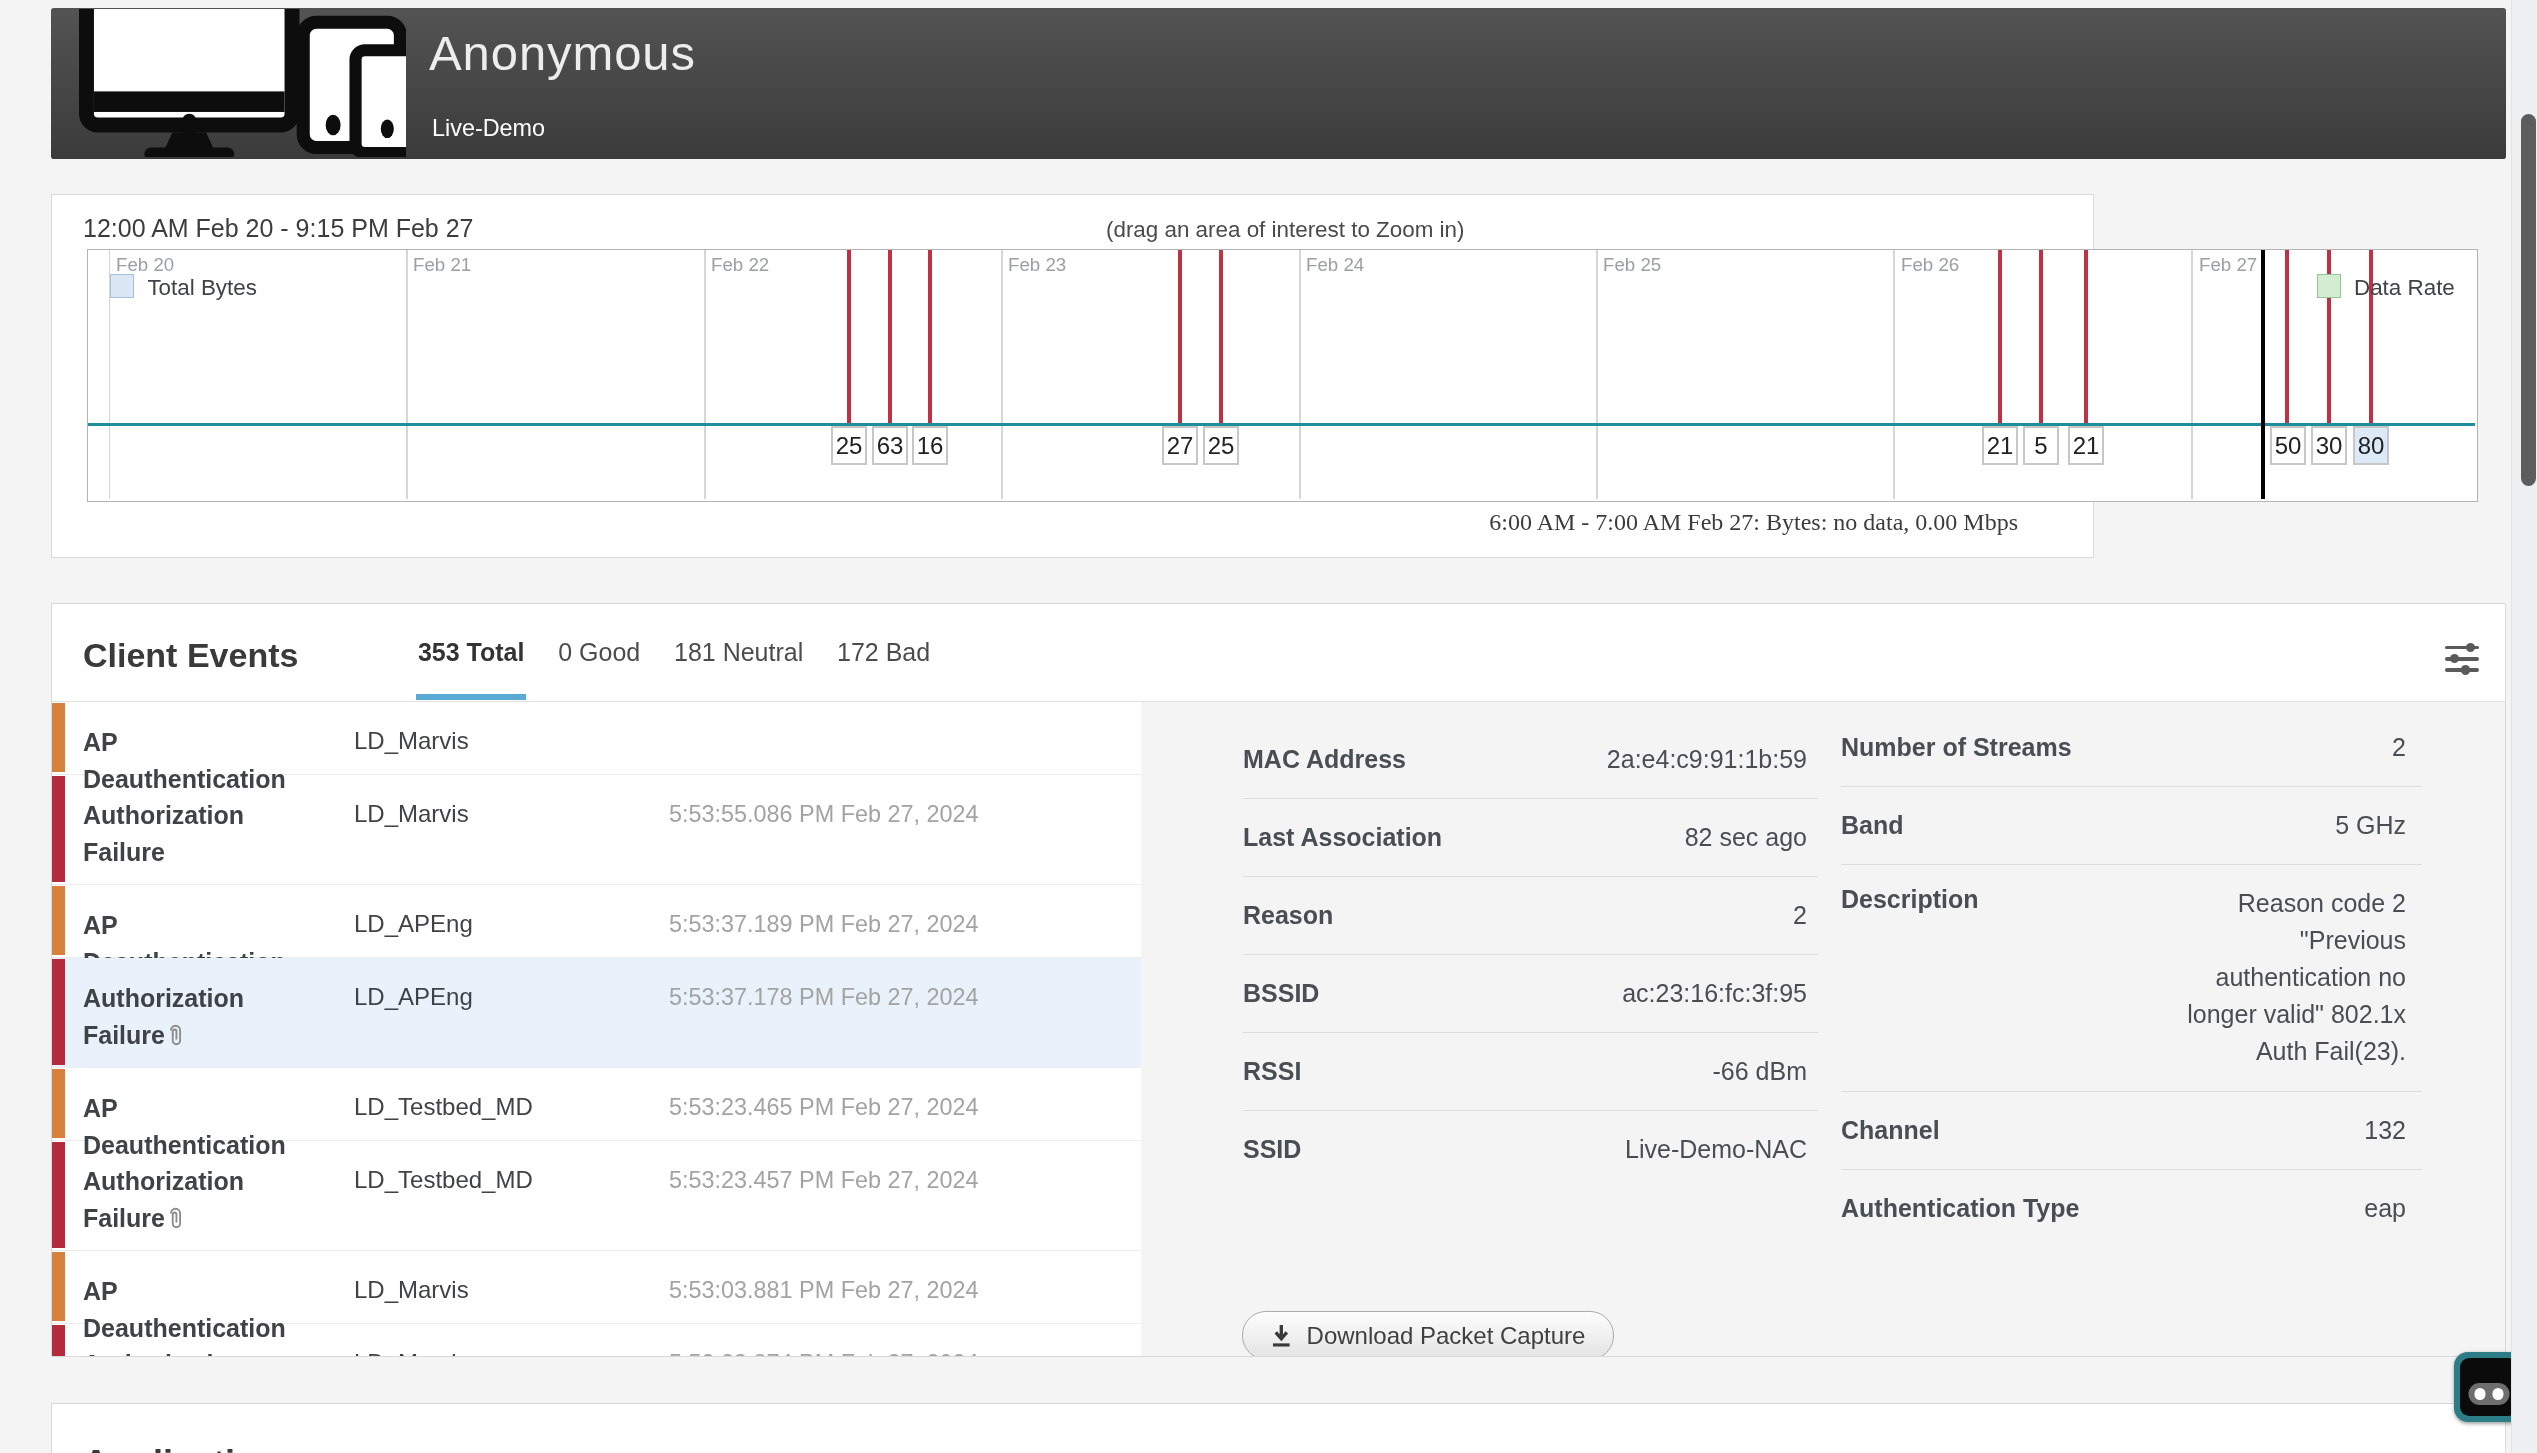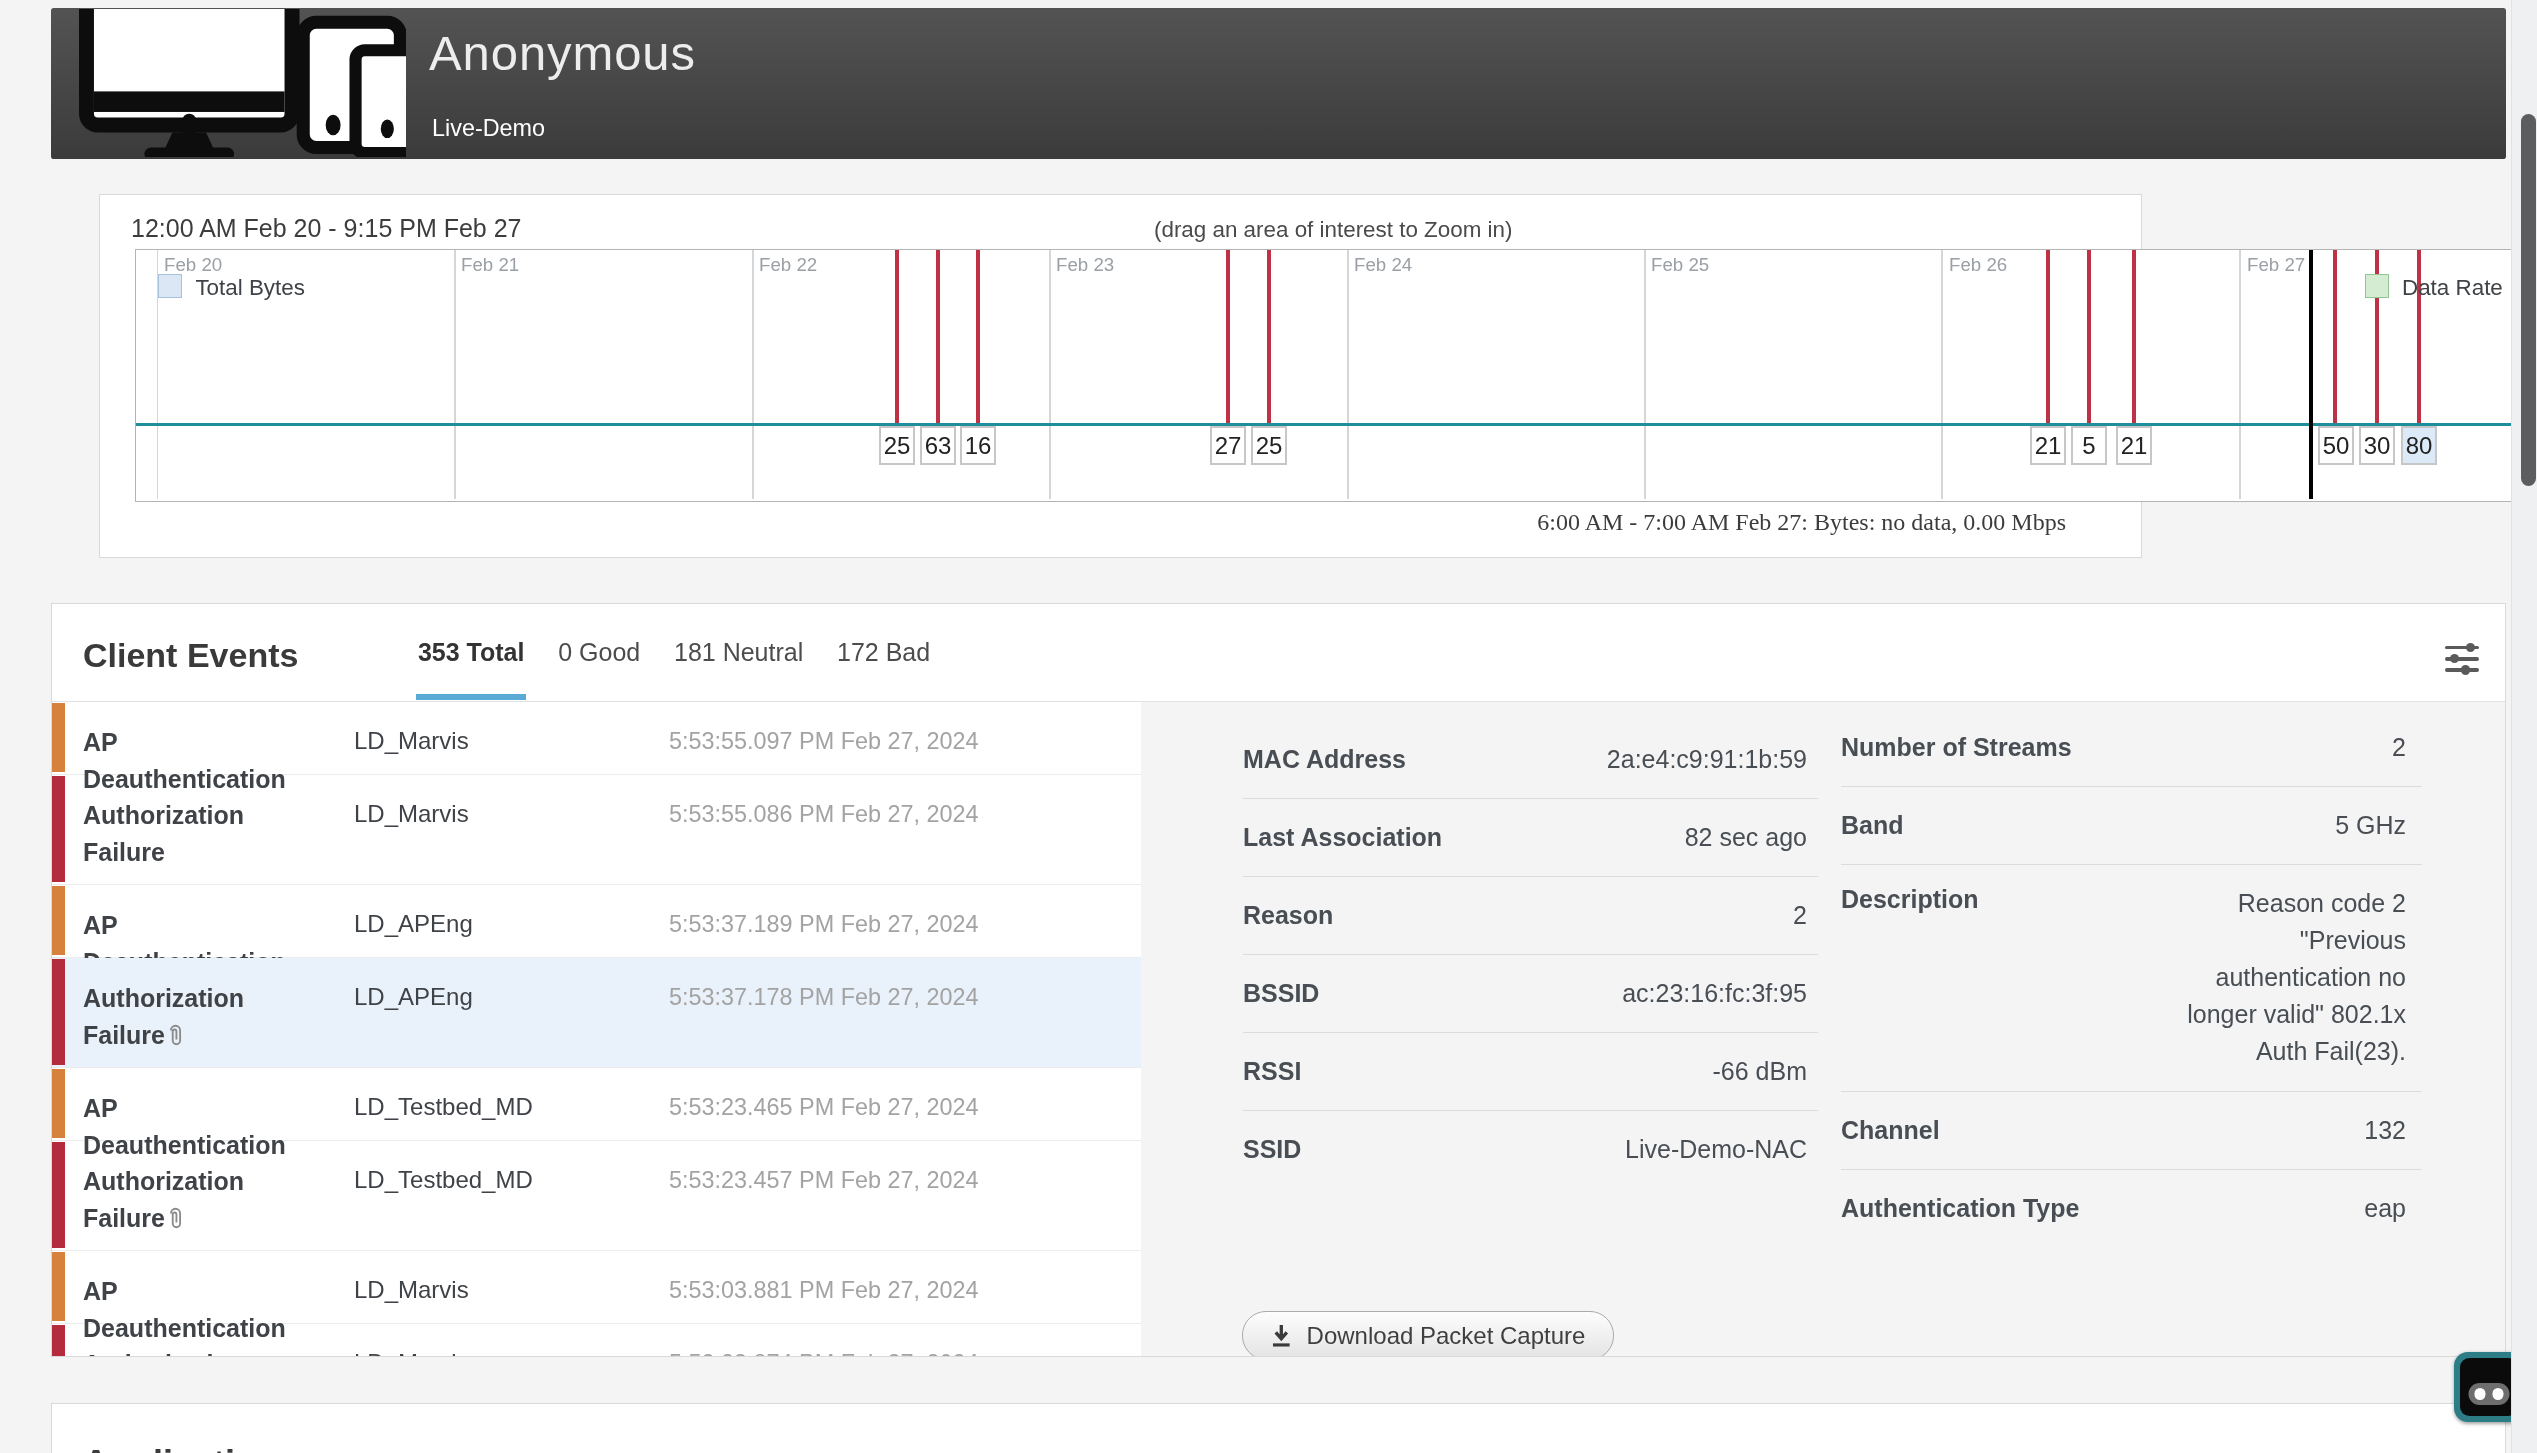--- a/index.html
+++ b/index.html
@@ -16,21 +16,21 @@
   .header-card {
     position:absolute; left:51px; top:7.5px; width:2455px; height:151px;
     background:linear-gradient(#535353,#3b3b3b);
     border-radius:2.8px; overflow:hidden;
   }
   .header-title { position:absolute; left:378px; top:17px; font-size:49px; font-weight:400; color:#ededed; letter-spacing:0.9px; }
   .header-subtitle { position:absolute; left:381px; top:107px; font-size:23.4px; color:#ffffff; }
   .device-icon { position:absolute; left:28px; top:1.9px; }
 
   
-  .chart-card { left:51px; top:194px; width:2043px; height:364px;margin-left:48px; }
+  .chart-card { left:51px; top:194px; width:2043px; height:364px; }
   .chart-range { position:absolute; left:31px; top:18.7px; font-size:25px; color:#3d3d3d; }
   .chart-hint { position:absolute; left:1054px; top:22.4px; font-size:22.4px; color:#4a4a4a; }
   .chart-plot {
     position:absolute; left:35px; top:54px; width:2391px; height:253px;
     border:1.9px solid #b4b4b4; background:#fff; overflow:visible;
   }
   .gridline { position:absolute; top:0; width:1.9px; height:249px; background:#d6d6d6; }
   .day-label { position:absolute; top:3.7px; font-size:18.7px; color:#9aa0a5; white-space:nowrap; }
   .rate-line { position:absolute; left:0; width:2387px; height:2.8px; background:#1e8e9c; }
   .event-bar { position:absolute; top:0; width:3.7px; }
@@ -205,21 +205,20 @@
       <div class="line" style="top:25px;"></div>
         <div class="knob" style="top:22.4px; left:16px;"></div>
     </div>
   </div>
   <div class="events-body">
     <div class="event-list">
         <div class="event-row h1">
           <div class="sev-bar" style="background: rgb(214, 130, 60);"></div>
           <div class="event-type">AP Deauthentication</div>
           <div class="event-name">LD_Marvis</div>
-          <div class="event-time">5:53:55.097 PM Feb 27, 2024</div>
         </div>
         <div class="event-row h2">
           <div class="sev-bar" style="background: rgb(179, 43, 61);"></div>
           <div class="event-type">Authorization Failure</div>
           <div class="event-name">LD_Marvis</div>
           <div class="event-time">5:53:55.086 PM Feb 27, 2024</div>
         </div>
         <div class="event-row h1">
           <div class="sev-bar" style="background: rgb(214, 130, 60);"></div>
           <div class="event-type">AP Deauthentication</div>

